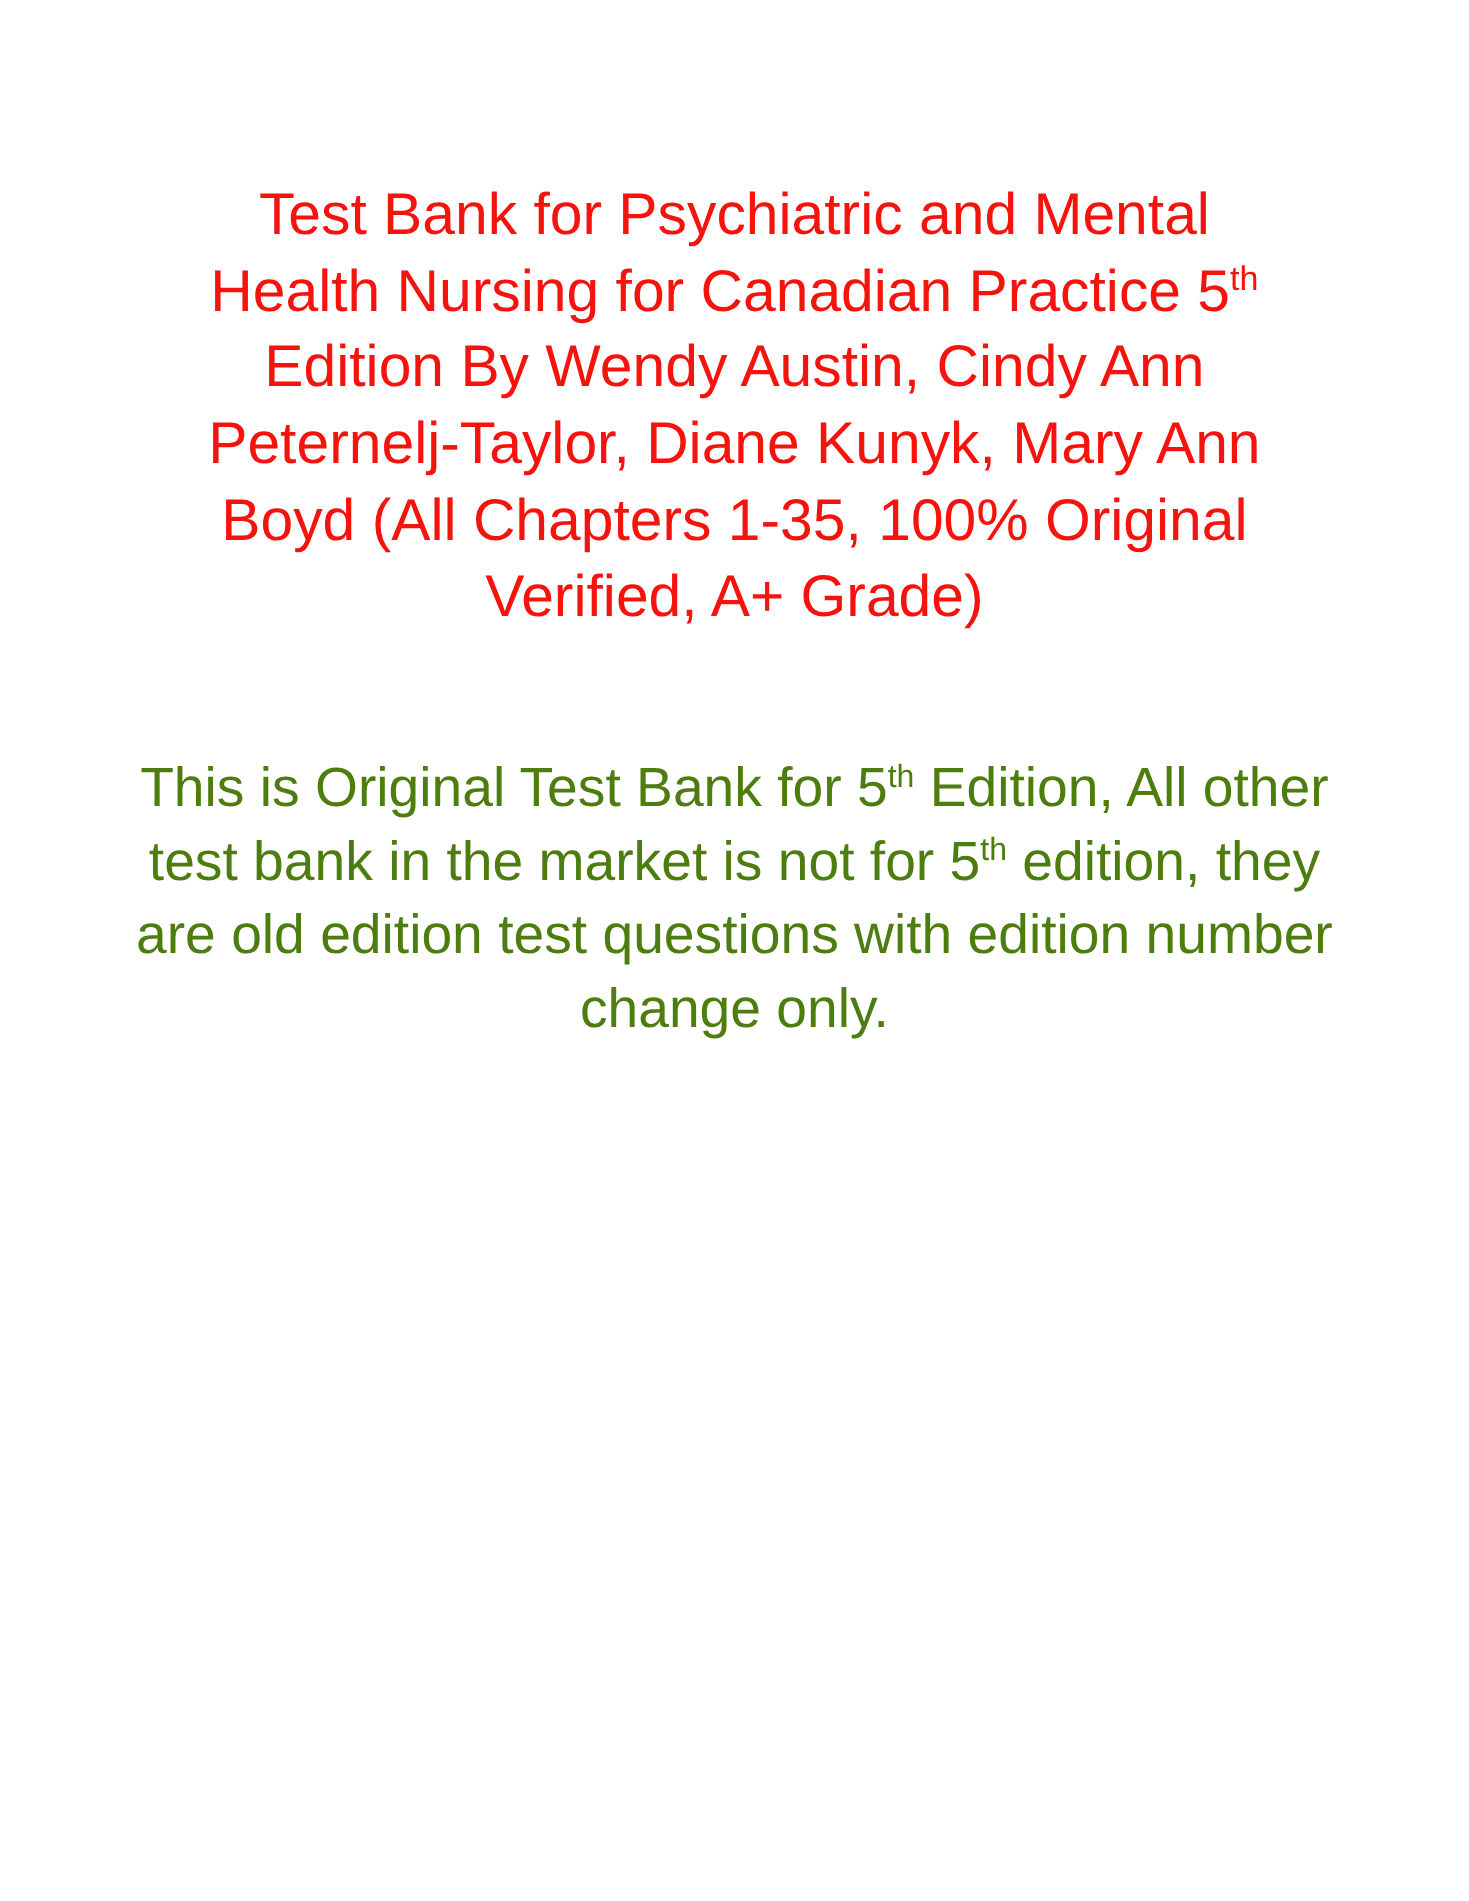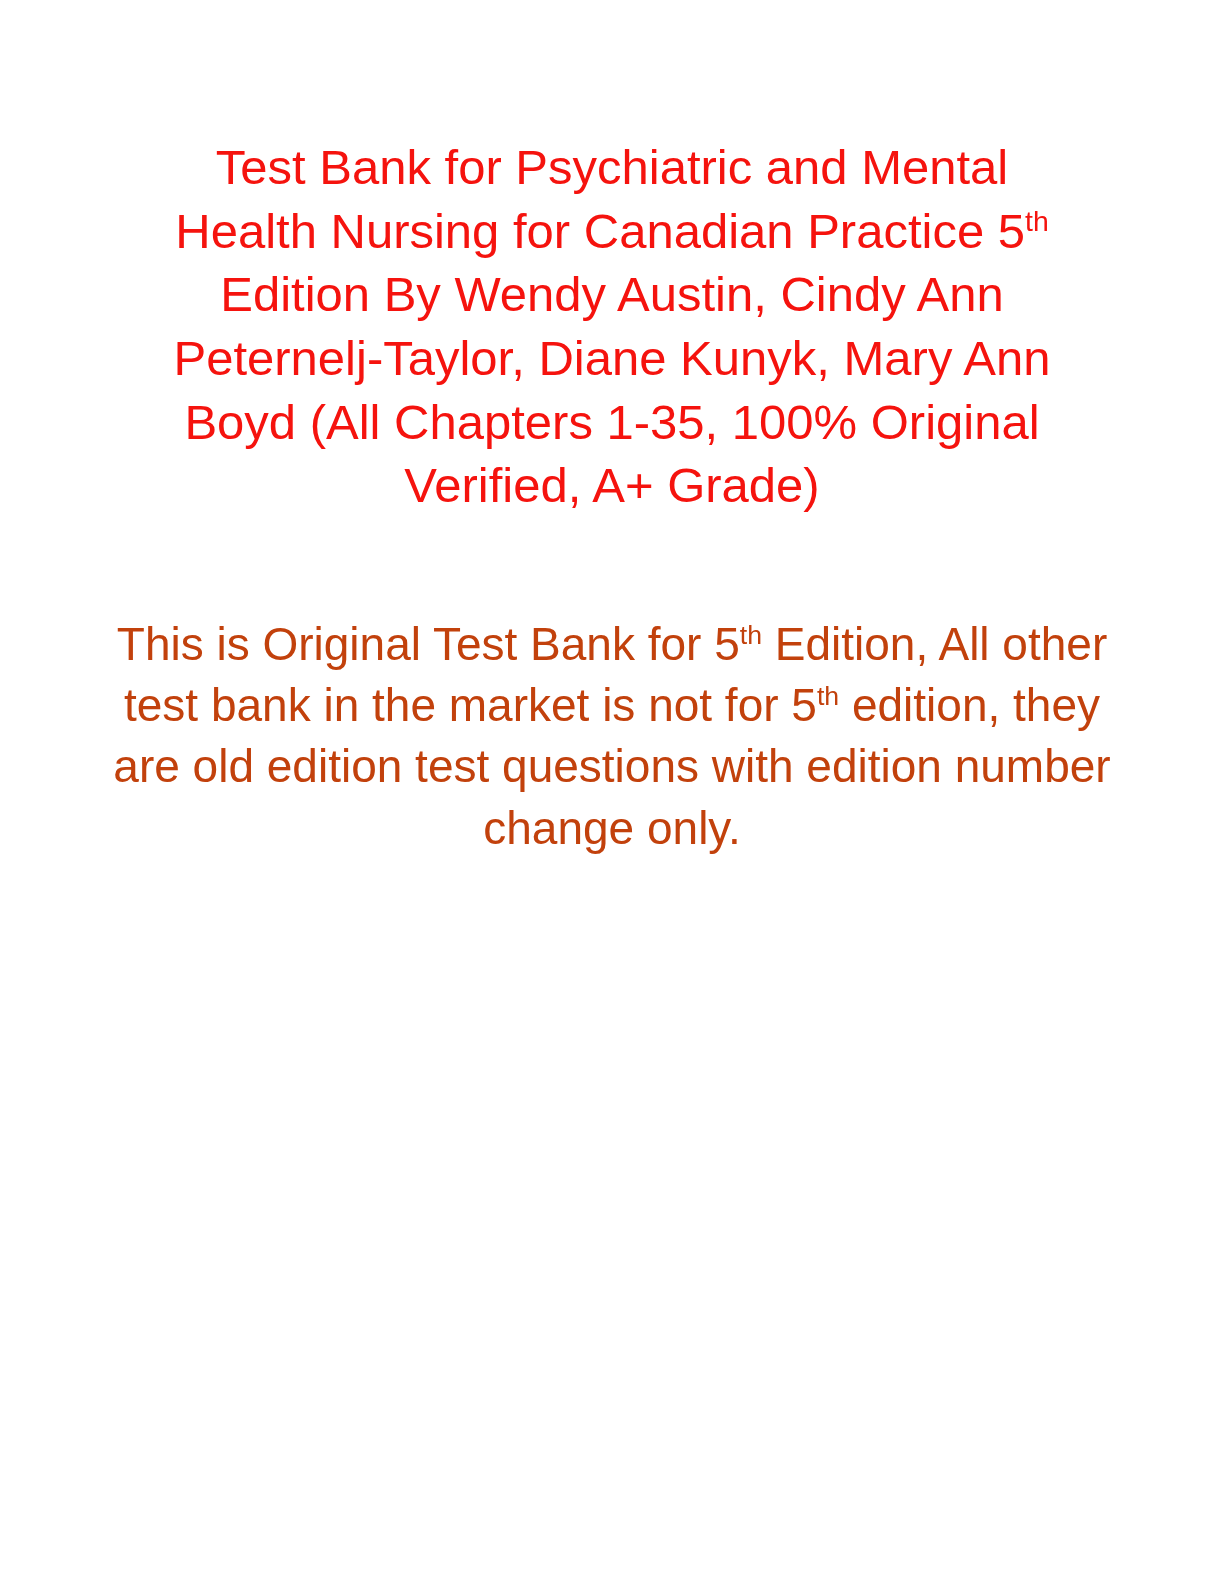--- a/index.html
+++ b/index.html
@@ -16,37 +16,37 @@
   .page {
     position: relative;
     width: 1224px;
     height: 1584px;
     background: #ffffff;
     box-sizing: border-box;
   }
   .doc-body {
     position: absolute;
     left: 96px;
-    top: 4px;
+    top: 16px;
     width: 1032px;
   }
   .title-block {
     margin-top: 132px;
     text-align: center;
     color: #F5130E;
     font-size: 49px;
     line-height: 1.30;
     font-weight: normal;
     padding: 0 44px;
     box-sizing: border-box;
   }
   .subtitle-block {
     margin-top: 96px;
     text-align: center;
-    color: #c2410c;
+    color: #4d7c0f;
     font-size: 46px;
     line-height: 1.33;
     font-weight: normal;
     padding: 0 8px;
     box-sizing: border-box;
   }
   sup {
     font-size: 0.58em;
     vertical-align: super;
     line-height: 0;

